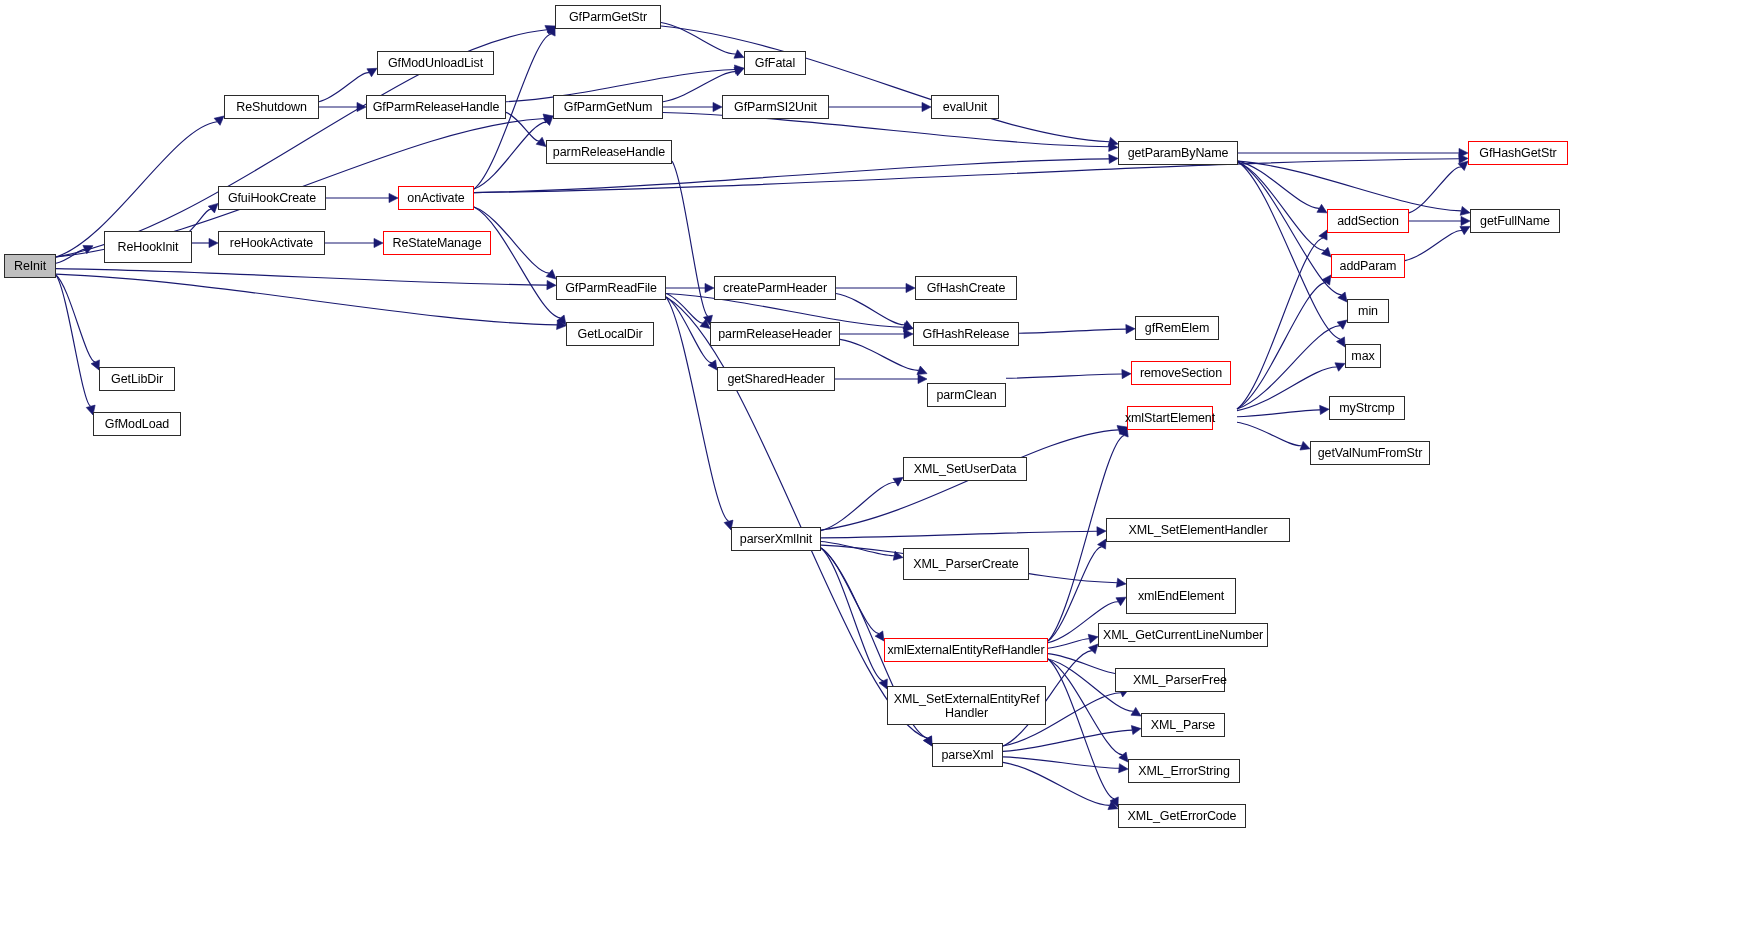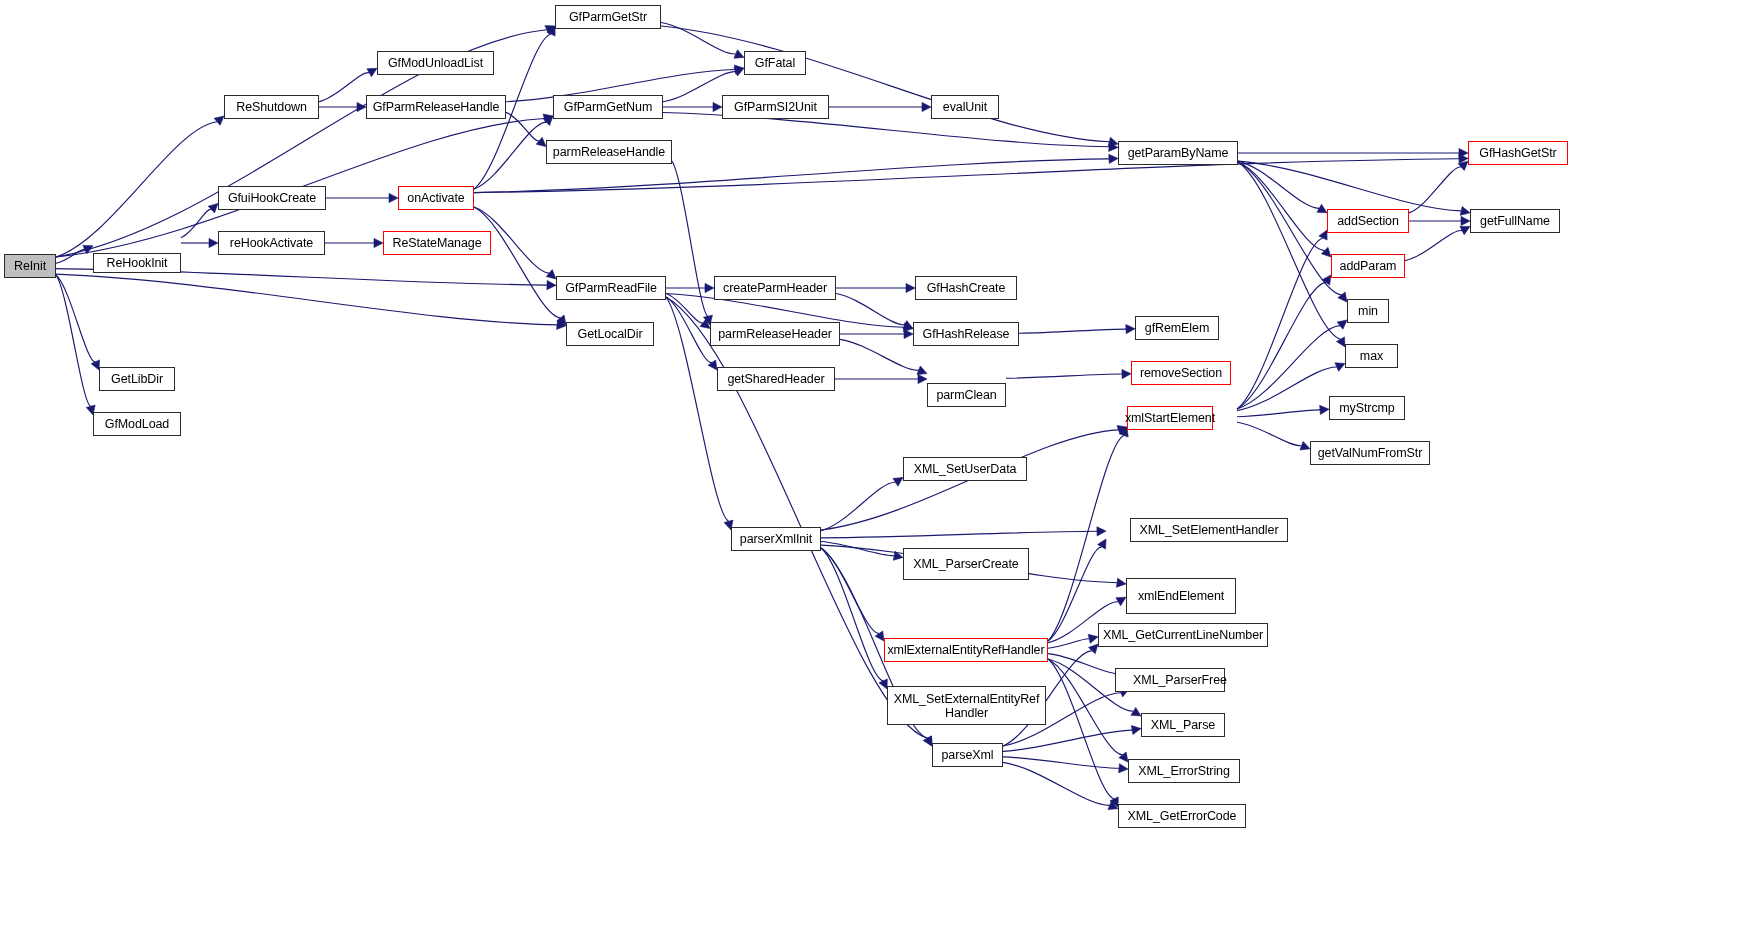--- a/index.html
+++ b/index.html
@@ -212,21 +212,21 @@
       <polygon class="arrow-head" points="1129,689 1122.69600089579,696.9006072737554 1118.9040564931197,688.5184143836425"></polygon>
       <path class="edge-path" d="M 1003 751.4 C 1048.54 748.5272, 1099.6 730.32368, 1132.1203766476924 730.0670682060335"></path>
       <polygon class="arrow-head" points="1141,728.6 1132.870211508554,734.6055423638795 1131.370541786831,725.5285940481874"></polygon>
       <path class="edge-path" d="M 1003 756.92 C 1044.25 758.4521599999999, 1090.5 768.160704, 1119.0422854056383 768.2085935242606"></path>
       <polygon class="arrow-head" points="1128,769.08 1118.5968998735937,772.786980983601 1119.4876709376829,763.6302060649201"></polygon>
       <path class="edge-path" d="M 1003 762.32 C 1040.95 768.1613600000001, 1083.5 805.175184, 1109.6527506685393 805.3149697477693"></path>
       <polygon class="arrow-head" points="1118,808.68 1107.9328463173993,809.5813416282937 1111.3726550196793,801.0485978672449"></polygon>
     </svg>
   <div id="node-layer">
       <div class="node current" style="left: 4px; top: 254px; width: 52px; height: 24px;"><span class="lbl">ReInit</span></div>
-      <div class="node" style="left: 93px; top: 231px; width: 88px; height: 20px; margin-top: 22px;"><span class="lbl">ReHookInit</span></div>
+      <div class="node" style="left: 104px; top: 231px; width: 88px; height: 32px;"><span class="lbl">ReHookInit</span></div>
       <div class="node" style="left: 99px; top: 367px; width: 76px; height: 24px;"><span class="lbl">GetLibDir</span></div>
       <div class="node" style="left: 93px; top: 412px; width: 88px; height: 24px;"><span class="lbl">GfModLoad</span></div>
       <div class="node" style="left: 224px; top: 95px; width: 95px; height: 24px;"><span class="lbl">ReShutdown</span></div>
       <div class="node" style="left: 218px; top: 186px; width: 108px; height: 24px;"><span class="lbl">GfuiHookCreate</span></div>
       <div class="node" style="left: 218px; top: 231px; width: 107px; height: 24px;"><span class="lbl">reHookActivate</span></div>
       <div class="node" style="left: 377px; top: 51px; width: 117px; height: 24px;"><span class="lbl">GfModUnloadList</span></div>
       <div class="node" style="left: 366px; top: 95px; width: 140px; height: 24px;"><span class="lbl">GfParmReleaseHandle</span></div>
       <div class="node red" style="left: 398px; top: 186px; width: 76px; height: 24px;"><span class="lbl">onActivate</span></div>
       <div class="node red" style="left: 383px; top: 231px; width: 108px; height: 24px;"><span class="lbl">ReStateManage</span></div>
       <div class="node" style="left: 555px; top: 5px; width: 106px; height: 24px;"><span class="lbl">GfParmGetStr</span></div>
@@ -247,29 +247,29 @@
       <div class="node" style="left: 903px; top: 457px; width: 124px; height: 24px;"><span class="lbl">XML_SetUserData</span></div>
       <div class="node" style="left: 903px; top: 548px; width: 126px; height: 32px;"><span class="lbl">XML_ParserCreate</span></div>
       <div class="node red" style="left: 884px; top: 638px; width: 164px; height: 24px;"><span class="lbl">xmlExternalEntityRefHandler</span></div>
       <div class="node" style="left: 887px; top: 686px; width: 159px; height: 39px;"><span class="lbl">XML_SetExternalEntityRef
 Handler</span></div>
       <div class="node" style="left: 932px; top: 743px; width: 71px; height: 24px;"><span class="lbl">parseXml</span></div>
       <div class="node" style="left: 1118px; top: 141px; width: 120px; height: 24px;"><span class="lbl">getParamByName</span></div>
       <div class="node" style="left: 1135px; top: 316px; width: 84px; height: 24px;"><span class="lbl">gfRemElem</span></div>
       <div class="node red" style="left: 1131px; top: 361px; width: 100px; height: 24px;"><span class="lbl">removeSection</span></div>
       <div class="node red" style="left: 1127px; top: 406px; width: 86px; height: 24px;"><span class="lbl">xmlStartElement</span></div>
-      <div class="node" style="left: 1130px; top: 518px; width: 158px; height: 24px;"><span class="lbl">XML_SetElementHandler</span></div>
+      <div class="node" style="left: 1106px; top: 518px; width: 184px; height: 24px;"><span class="lbl">XML_SetElementHandler</span></div>
       <div class="node" style="left: 1126px; top: 578px; width: 110px; height: 36px;"><span class="lbl">xmlEndElement</span></div>
       <div class="node" style="left: 1098px; top: 623px; width: 170px; height: 24px;"><span class="lbl">XML_GetCurrentLineNumber</span></div>
       <div class="node" style="left: 1115px; top: 668px; width: 110px; height: 24px; padding-left: 20px;"><span class="lbl">XML_ParserFree</span></div>
       <div class="node" style="left: 1141px; top: 713px; width: 84px; height: 24px;"><span class="lbl">XML_Parse</span></div>
       <div class="node" style="left: 1128px; top: 759px; width: 112px; height: 24px;"><span class="lbl">XML_ErrorString</span></div>
       <div class="node" style="left: 1118px; top: 804px; width: 128px; height: 24px;"><span class="lbl">XML_GetErrorCode</span></div>
       <div class="node red" style="left: 1468px; top: 141px; width: 100px; height: 24px;"><span class="lbl">GfHashGetStr</span></div>
       <div class="node" style="left: 1470px; top: 209px; width: 90px; height: 24px;"><span class="lbl">getFullName</span></div>
       <div class="node red" style="left: 1327px; top: 209px; width: 82px; height: 24px;"><span class="lbl">addSection</span></div>
       <div class="node red" style="left: 1331px; top: 254px; width: 74px; height: 24px;"><span class="lbl">addParam</span></div>
       <div class="node" style="left: 1347px; top: 299px; width: 42px; height: 24px;"><span class="lbl">min</span></div>
-      <div class="node" style="left: 1345px; top: 344px; width: 53px; height: 24px;"><span class="lbl">max</span></div>
+      <div class="node" style="left: 1345px; top: 344px; width: 36px; height: 24px;"><span class="lbl">max</span></div>
       <div class="node" style="left: 1329px; top: 396px; width: 76px; height: 24px;"><span class="lbl">myStrcmp</span></div>
       <div class="node" style="left: 1310px; top: 441px; width: 120px; height: 24px;"><span class="lbl">getValNumFromStr</span></div>
     </div>
 </div>
 
 </body></html>

